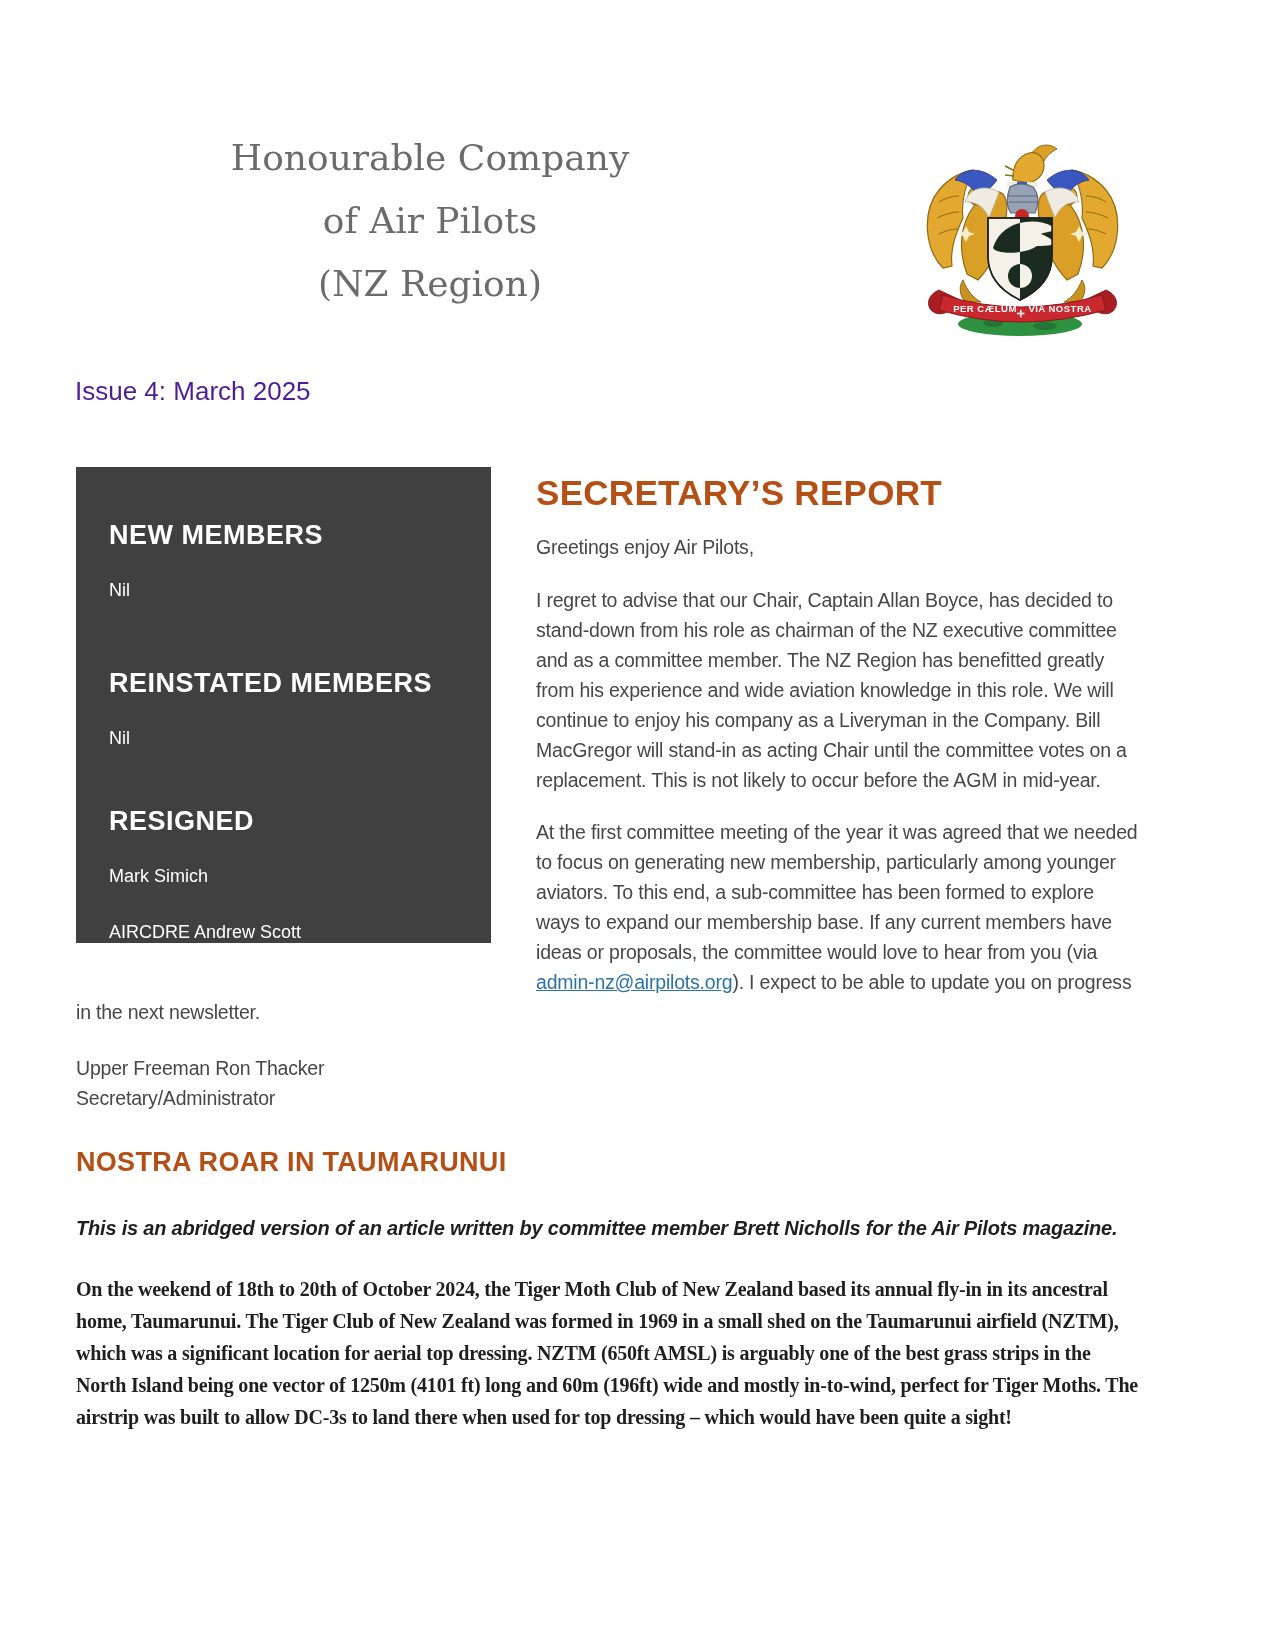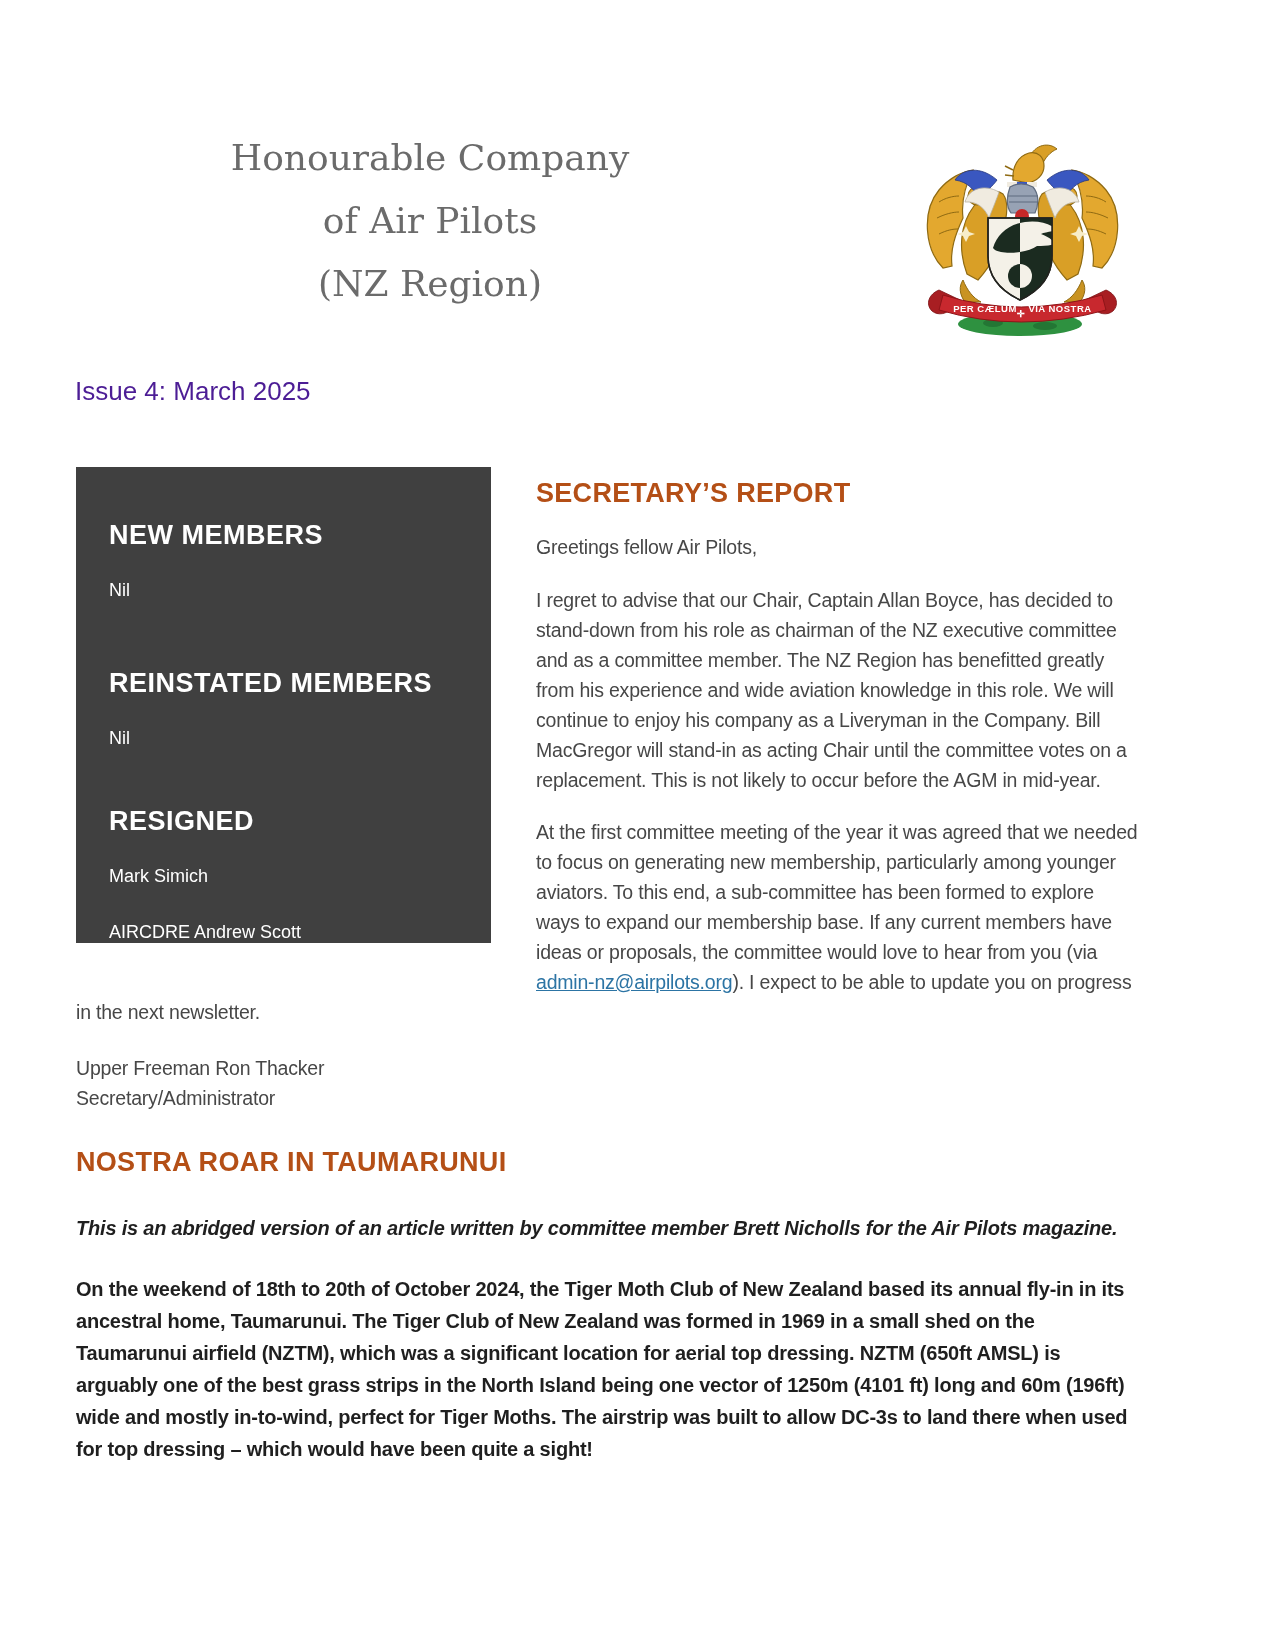--- a/index.html
+++ b/index.html
@@ -33,42 +33,42 @@
   .members-heading {
     margin:0; font-size:27px; line-height:36px; font-weight:bold; letter-spacing:0.5px;
   }
   .members-item { margin:16px 0 0 0; font-size:18px; line-height:26px; font-weight:normal; }
   .mh2 { margin-top:62px; }
   .mh3 { margin-top:52px; }
   .mi-first { margin-top:24px; }
   .mi-next  { margin-top:30px; }
 
   .section-heading {
-    margin:11px 0 0 0; font-size:27px; line-height:30px; font-weight:bold;
+    margin:11px 0 0 0; font-size:35px; line-height:30px; font-weight:bold;
     color:#B44F16; letter-spacing:0.3px;
   }
   .greeting { margin:24px 0 0 0; }
   .body-text {
     font-size:19.5px; line-height:30px; color:#474747; letter-spacing:-0.2px;
   }
   .para1 { margin:23px 0 0 0; }
   .para2 { margin:22px 0 0 0; }
   .email-link { color:#2C74A4; text-decoration:underline; cursor:pointer; }
   .signature { margin:26px 0 0 0; }
   .article-heading {
     margin:34px 0 0 0; font-size:27px; line-height:30px; font-weight:bold;
     color:#B44F16; letter-spacing:0.3px;
   }
   .article-intro {
     margin:36px 0 0 0; font-size:20px; line-height:30px; color:#1F1F1F;
     font-weight:bold; font-style:italic; letter-spacing:-0.2px;
   }
   .article-body {
     margin:30px 0 0 0; font-size:20px; line-height:32px; color:#1F1F1F;
-    font-weight:bold; letter-spacing:-0.2px;
+    font-weight:bold; letter-spacing:-0.2px;font-family:Liberation Serif, serif;
   }
 </style>
 </head>
 <body>
 
 <div class="page">
 
   <div class="masthead-title">
     <div>Honourable Company</div>
     <div>of Air Pilots</div>
@@ -179,21 +179,21 @@
         <p class="members-item mi-first">Nil</p>
         <h3 class="members-heading mh2">REINSTATED MEMBERS</h3>
         <p class="members-item mi-first">Nil</p>
         <h3 class="members-heading mh3">RESIGNED</h3>
         <p class="members-item mi-first">Mark Simich</p>
         <p class="members-item mi-next">AIRCDRE Andrew Scott</p>
       </div>
     </div>
 
     <h2 class="section-heading">SECRETARY’S REPORT</h2>
-    <p class="body-text greeting">Greetings fellow Air Pilots,</p>
+    <p class="body-text greeting">Greetings enjoy Air Pilots,</p>
     <p class="body-text para1">I regret to advise that our Chair, Captain Allan Boyce, has decided to stand-down from his role as chairman of the NZ executive committee and as a committee member. The NZ Region has benefitted greatly from his experience and wide aviation knowledge in this role. We will continue to enjoy his company as a Liveryman in the Company. Bill MacGregor will stand-in as acting Chair until the committee votes on a replacement. This is not likely to occur before the AGM in mid-year.</p>
     <p class="body-text para2"><span>At the first committee meeting of the year it was agreed that we needed to focus on generating new membership, particularly among younger aviators. To this end, a sub-committee has been formed to explore ways to expand our membership base. If any current members have ideas or proposals, the committee would love to hear from you (via </span><a class="email-link">admin-nz@airpilots.org</a><span>). I expect to be able to update you on progress in the next newsletter.</span></p>
 
     <div class="body-text signature">
       <div>Upper Freeman Ron Thacker</div>
       <div>Secretary/Administrator</div>
     </div>
 
     <h2 class="article-heading">NOSTRA ROAR IN TAUMARUNUI</h2>
     <p class="article-intro">This is an abridged version of an article written by committee member Brett Nicholls for the Air Pilots magazine.</p>

